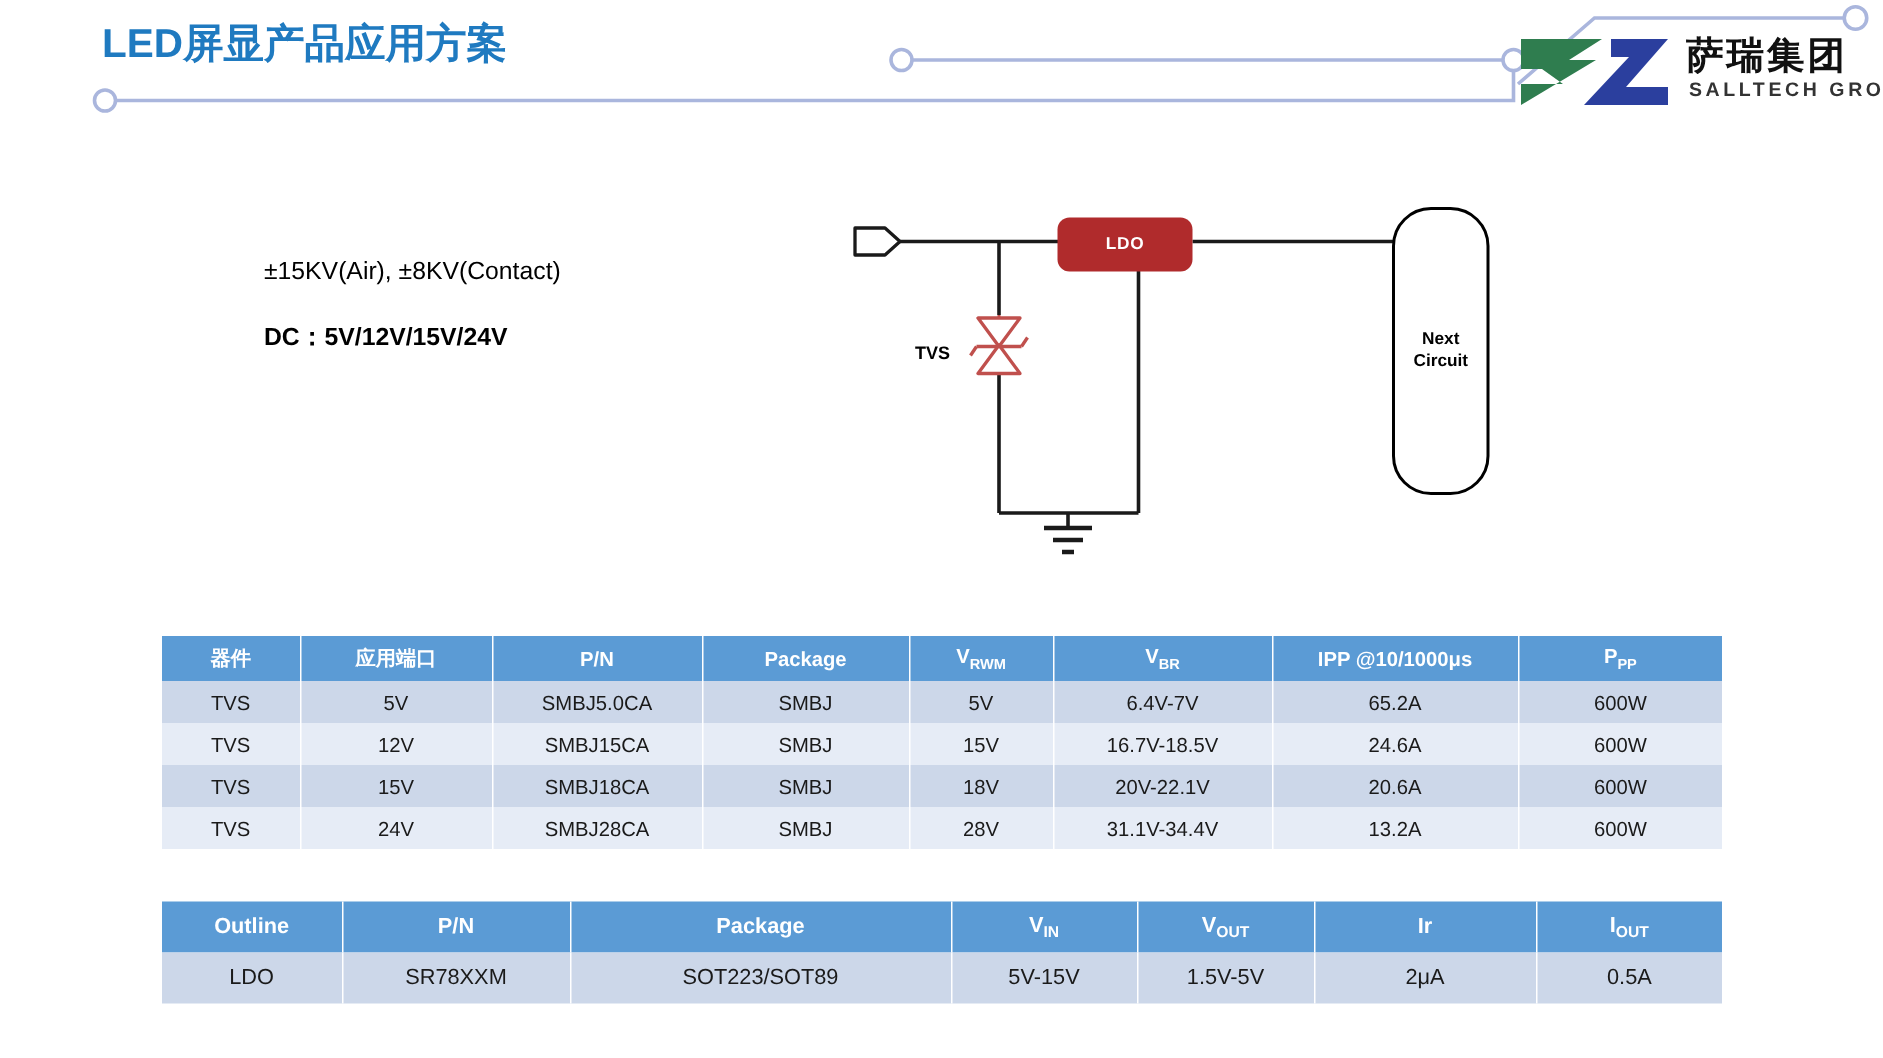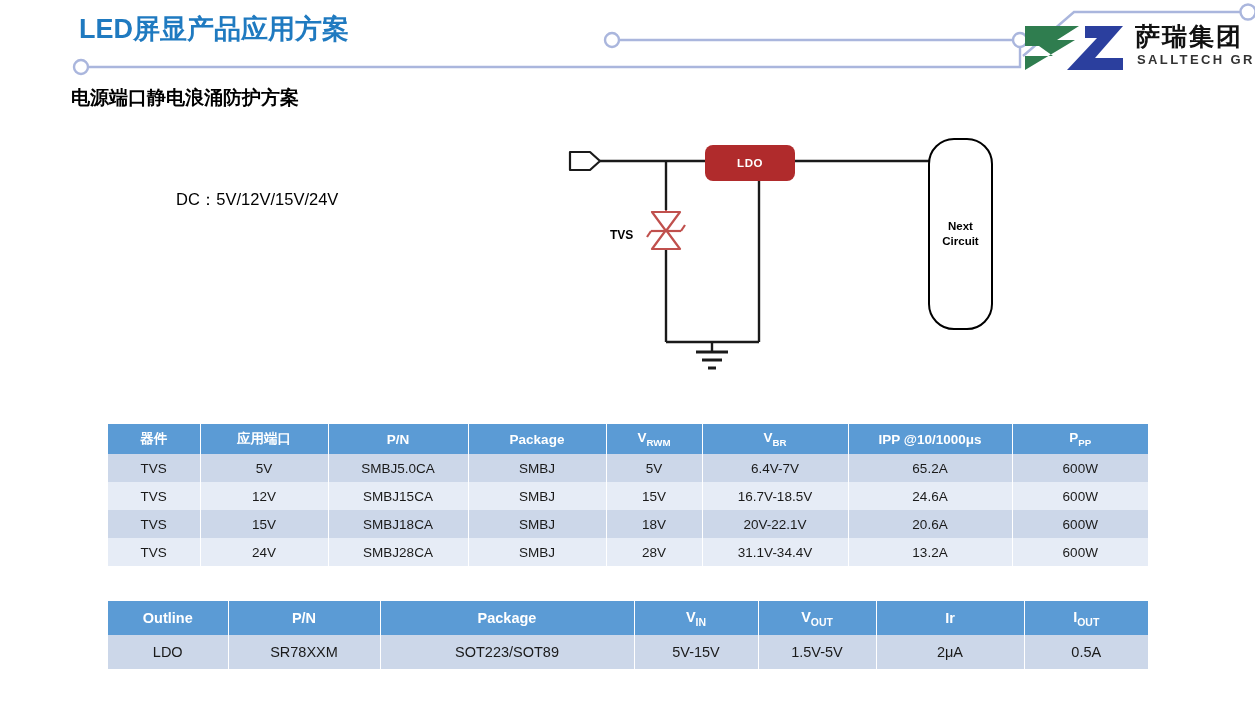--- a/index.html
+++ b/index.html
@@ -7,21 +7,21 @@
   body {
     width:1255px; height:705px;
     background:#ffffff;
     font-family:"Liberation Sans", sans-serif;
     position:relative;
     overflow:hidden;
     color:#000;
   }
 
   
-  #header { position:absolute; left:11px; top:0; width:1047px; height:92px; }
+  #header { position:absolute; left:0; top:0; width:1047px; height:92px; }
   #header-deco { position:absolute; left:0; top:0; width:1255px; height:92px; }
   #page-title {
     position:absolute; left:68px; top:11px;
     font-size:27px; font-weight:bold; color:#1f7ac0;
     letter-spacing:0px; white-space:nowrap;
   }
   #section-title {
     position:absolute; left:60px; top:85px;
     font-size:19px; font-weight:bold; color:#000;
     white-space:nowrap;
@@ -40,21 +40,21 @@
     font-size:13px; font-weight:bold; color:#333;
     letter-spacing:2.4px; white-space:nowrap;
   }
 
   
   #spec-block {
     position:absolute; left:176px; top:168px;
     font-size:16.5px; line-height:26px; color:#000;
   }
   #spec-block .spec-group { margin-bottom:18px; }
-  #spec-block .spec-group:last-child { margin-bottom:0; }
+  #spec-block .spec-group:last-child { margin-bottom:0;font-weight:bold; }
   .spec-line { white-space:nowrap; }
 
   
   #circuit { position:absolute; left:550px; top:130px; width:470px; height:255px; }
   #ldo-box {
     position:absolute; left:155px; top:15px; width:90px; height:36px;
     background:#b02b2c; border-radius:8px;
     color:#fff; font-size:11.5px; font-weight:bold;
     display:flex; align-items:center; justify-content:center;
     letter-spacing:0.5px;
@@ -109,36 +109,36 @@
 
     <path d="M 607 40 L 1003 40" fill="none" stroke="#aab6dd" stroke-width="2.4"></path>
     <circle cx="601" cy="40" r="7" fill="#ffffff" stroke="#aab6dd" stroke-width="2.4"></circle>
     <circle cx="1009" cy="40" r="7" fill="#ffffff" stroke="#aab6dd" stroke-width="2.4"></circle>
 
     <path d="M 78 67 L 1009 67 L 1009 47" fill="none" stroke="#aab6dd" stroke-width="2.4"></path>
     <circle cx="70" cy="67" r="7" fill="#ffffff" stroke="#aab6dd" stroke-width="2.4"></circle>
   </svg>
 
   <div id="page-title">LED屏显产品应用方案</div>
-  <div id="section-title">电源端口静电浪涌防护方案</div>
 
   <div id="logo">
     <svg id="logo-mark" viewBox="0 0 104 48" width="104" height="48">
 
       <polygon points="2,2 56,2 34,16 52,16 2,46 2,32 30,32 16,22 2,22" fill="#2f7d4f"></polygon>
 
       <polygon points="62,2 100,2 72,34 100,34 100,46 44,46 74,14 62,14" fill="#2b3f9e"></polygon>
     </svg>
     <div id="logo-cn">萨瑞集团</div>
     <div id="logo-en">SALLTECH GROUP</div>
   </div>
 </div>
 
 <div id="spec-block">
   <div class="spec-group">
+    <div class="spec-line">±15KV(Air), ±8KV(Contact)</div>
   </div>
   <div class="spec-group">
     <div class="spec-line">DC：5V/12V/15V/24V</div>
   </div>
 </div>
 
 <div id="circuit">
   <svg viewBox="0 0 470 255" width="470" height="255">
 
     <polygon points="20,22 40,22 50,31 40,40 20,40" fill="#ffffff" stroke="#1a1a1a" stroke-width="2.2" stroke-linejoin="round"></polygon>

